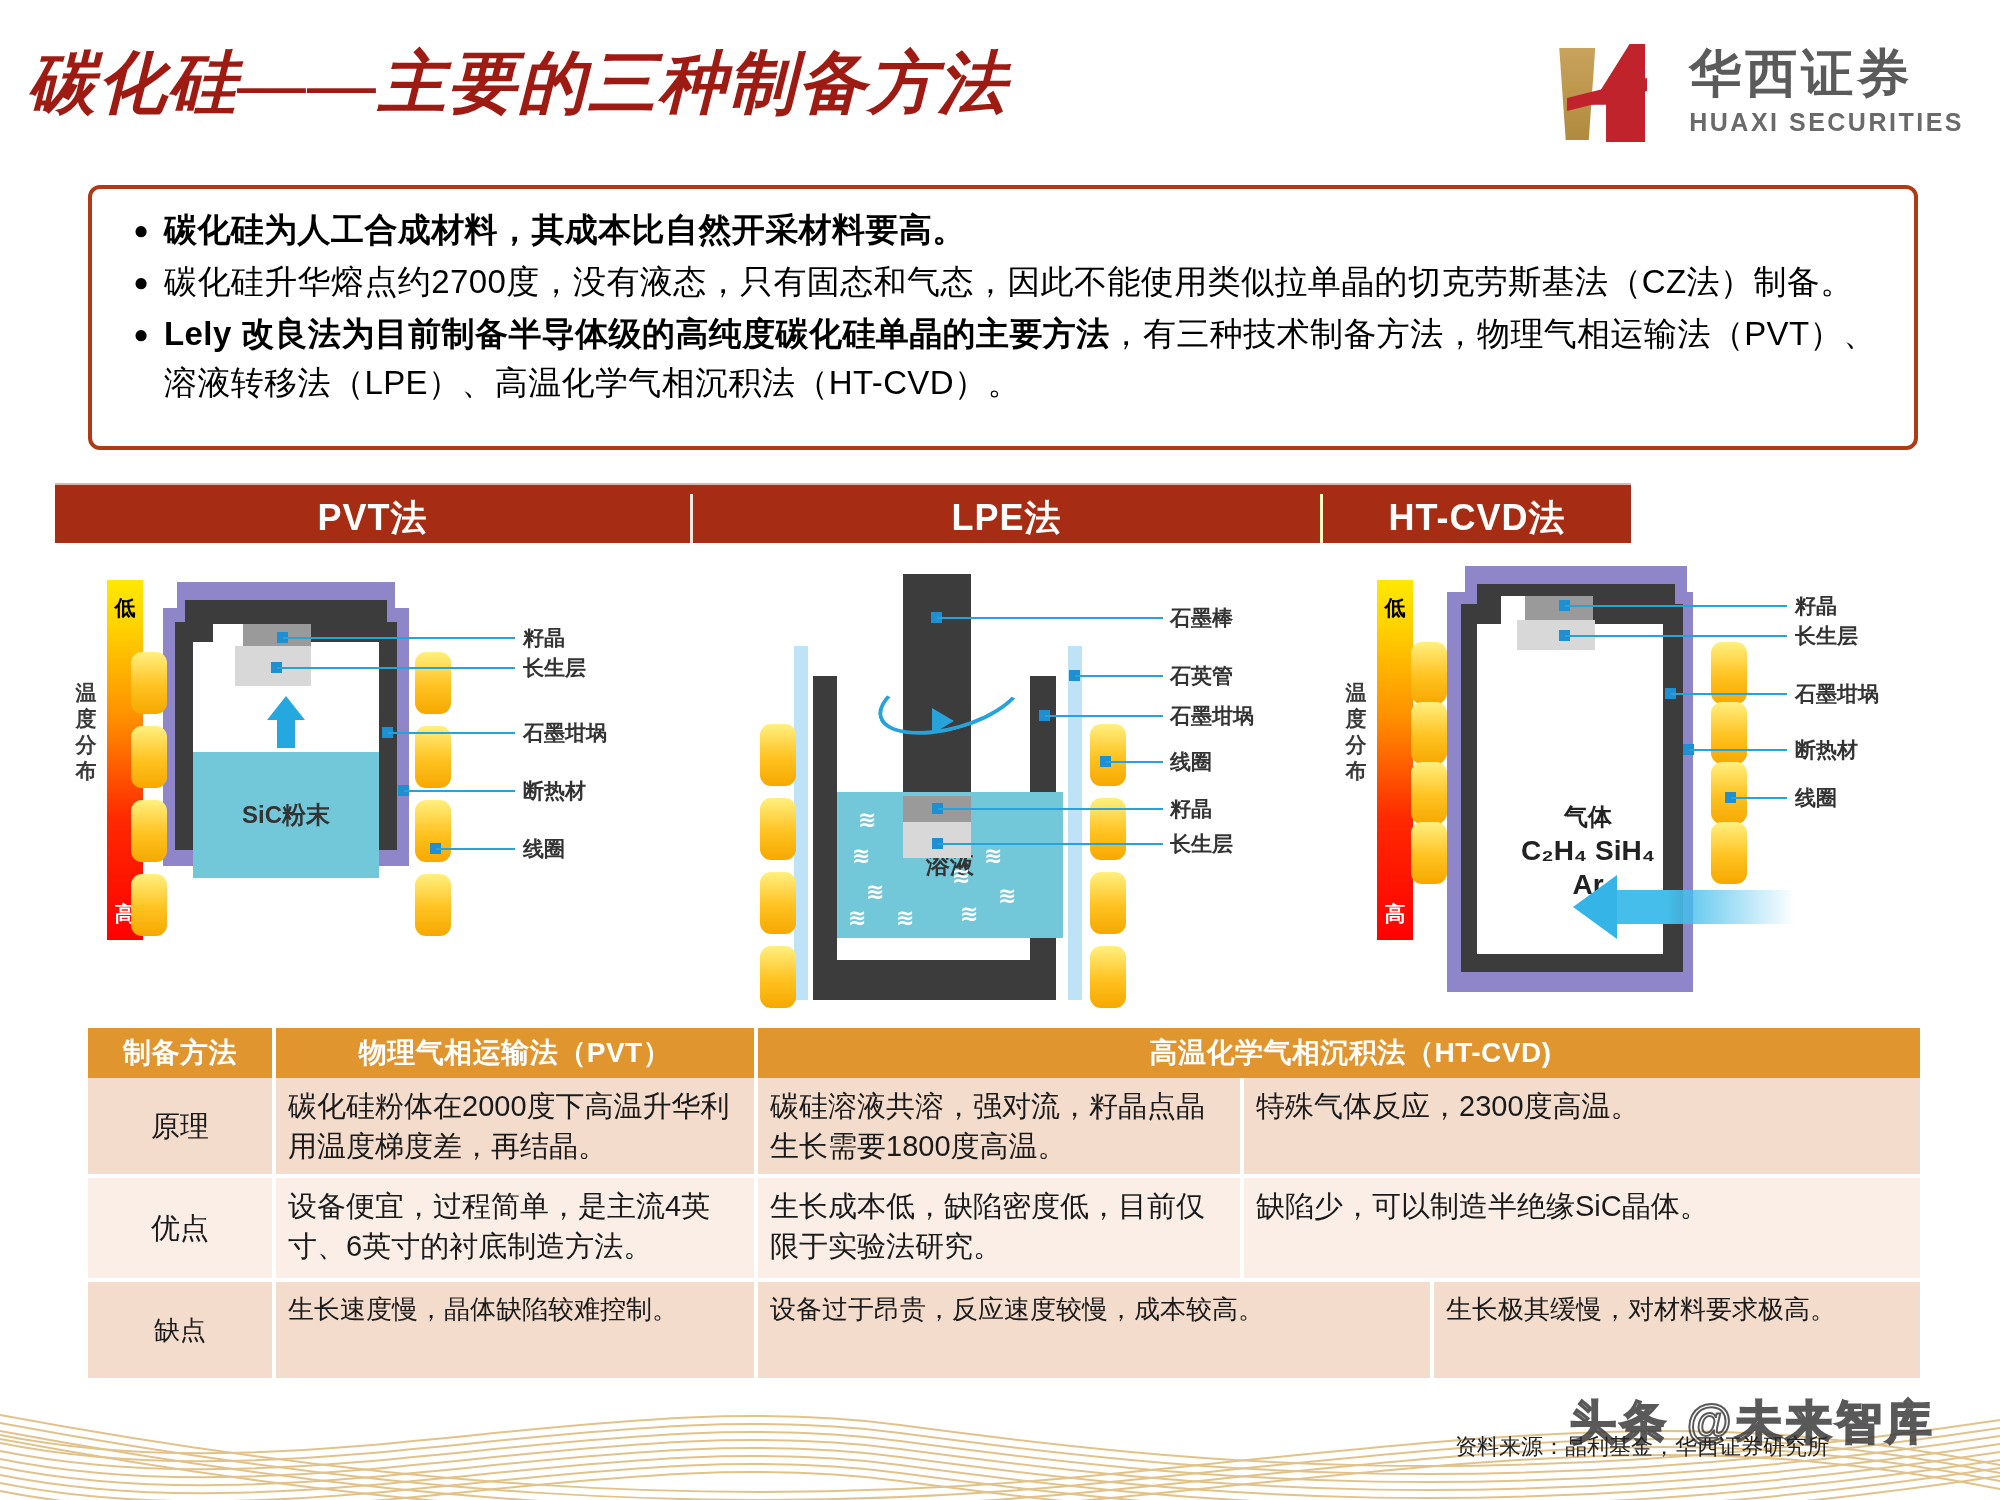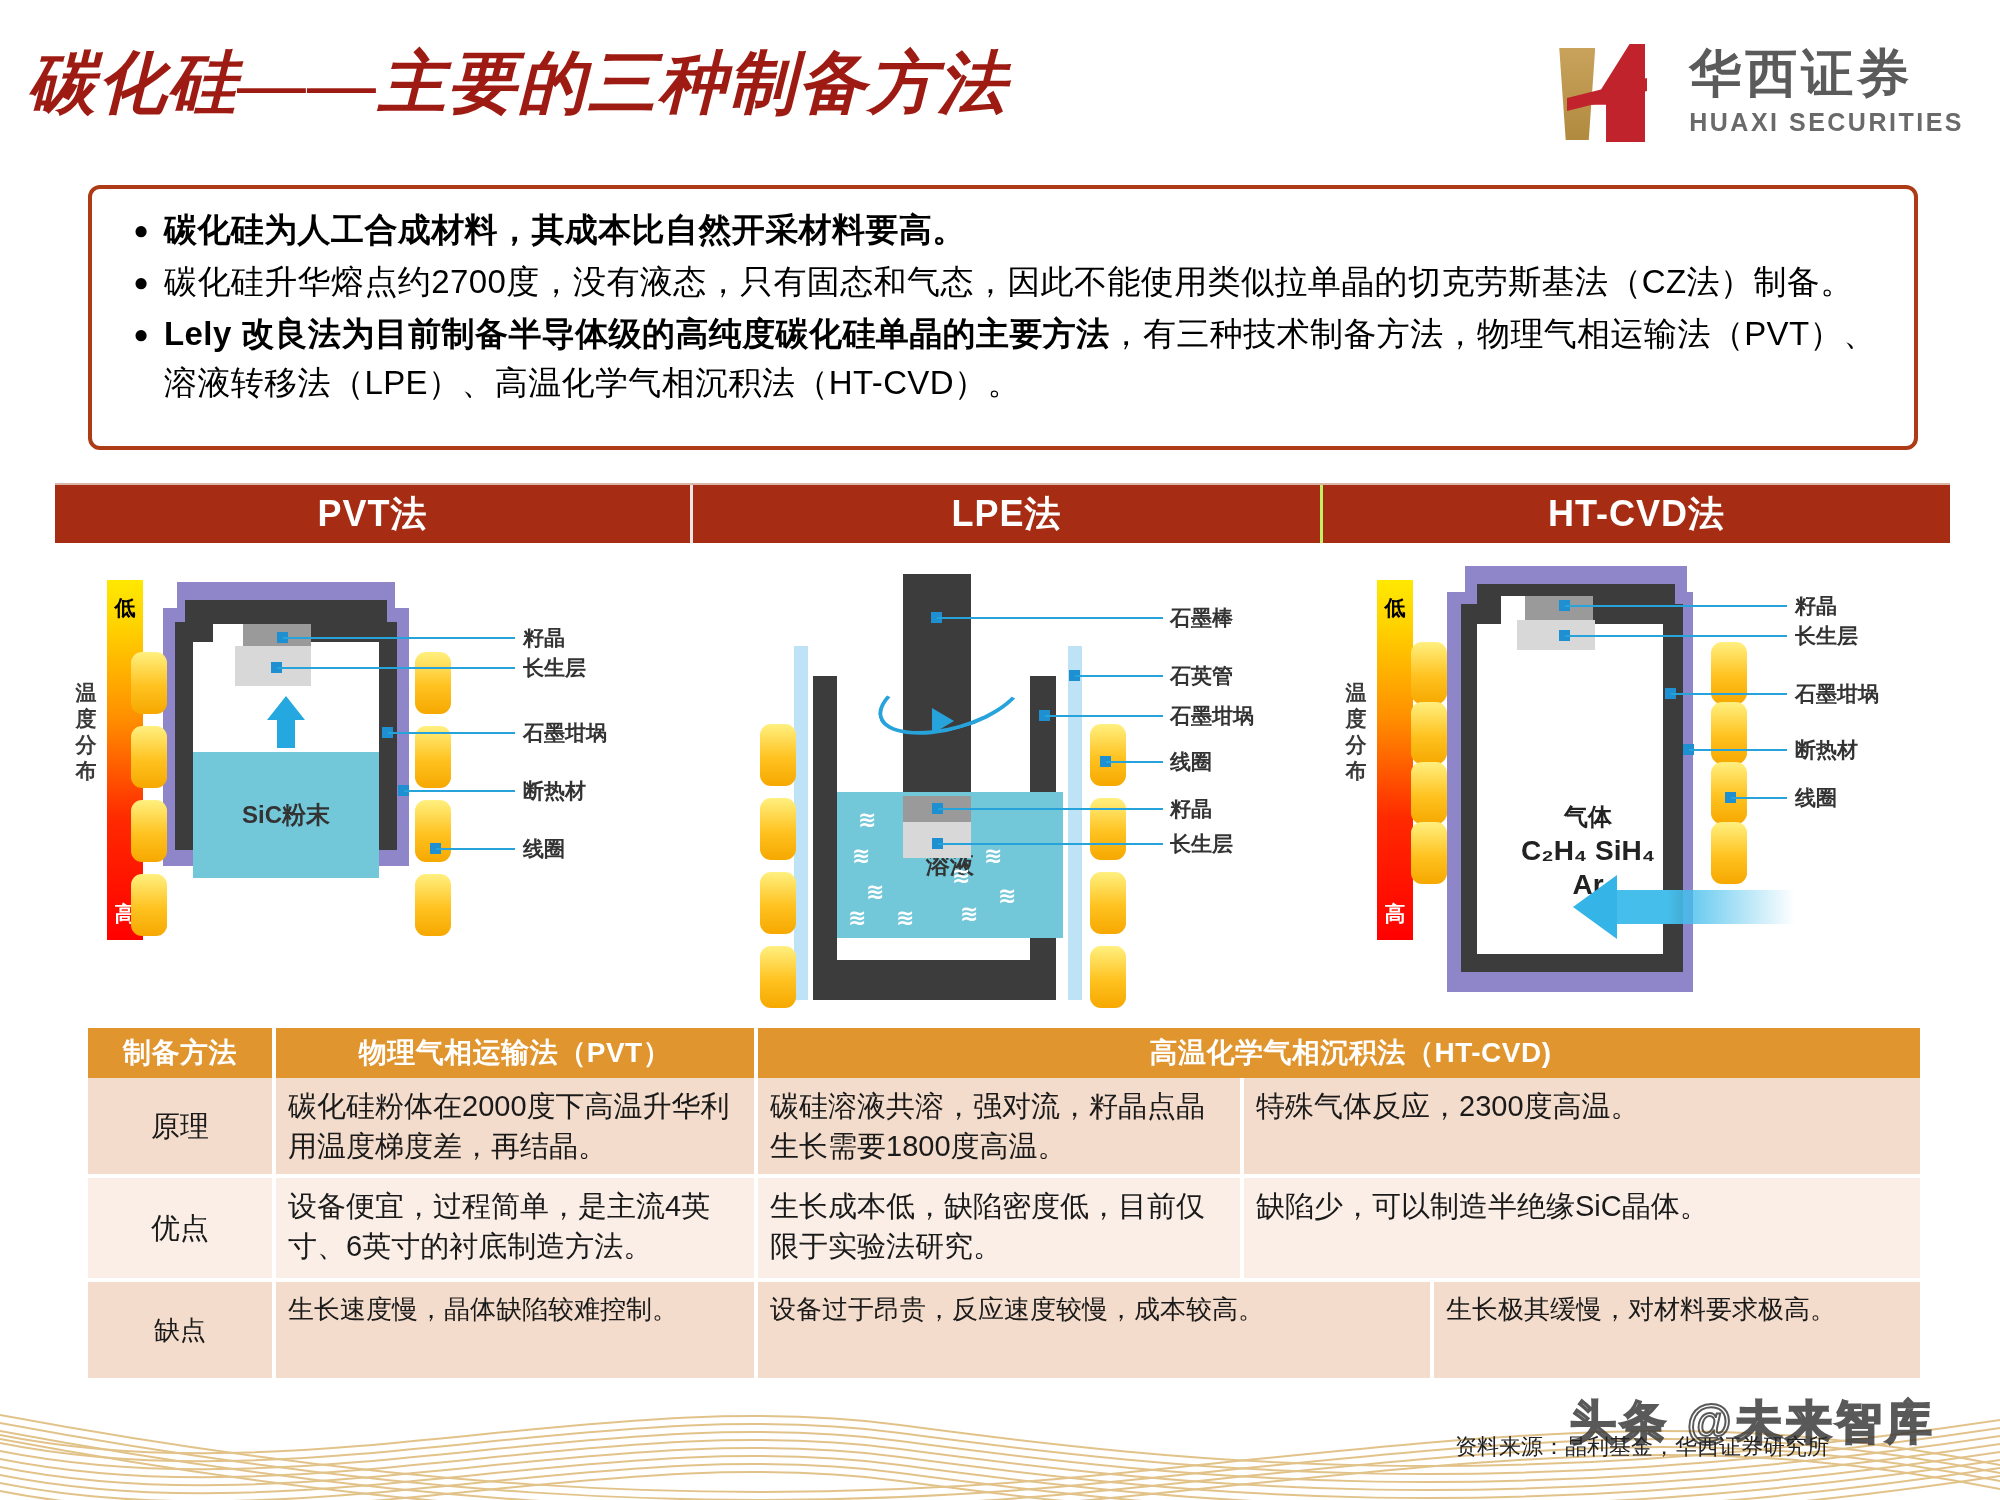--- a/index.html
+++ b/index.html
@@ -52,30 +52,30 @@
     border:4px solid #AC3B16; border-radius:12px; background:#ffffff;
     padding:16px 26px 10px 26px;
   }
   .bullet-row { display:flex; align-items:flex-start; margin-bottom:2px; }
   .bullet-dot { width:46px; flex:0 0 46px; font-size:26px; line-height:50px; color:#000; text-align:center; }
   .bullet-body { flex:1; font-size:33px; line-height:49px; color:#000; letter-spacing:0.4px; }
   .b-strong { font-weight:bold; }
 
   
   .banner {
-    position:absolute; left:55px; top:483px; width:1895px; height:60px;
-    display:flex; background:#A62D14; border-top:2px solid #d9b6a8;
+    position:absolute; left:55px; top:483px; width:1576px; height:60px;
+    display:flex; background:#A62D14; border-top:2px solid #d9b6a8;align-items:flex-end;
   }
   .banner-cell {
     display:flex; align-items:center; justify-content:center;
     color:#fff; font-size:36px; font-weight:bold; letter-spacing:1px;
   }
   .banner-cell.c1 { width:635px; }
   .banner-cell.c2 { width:630px; border-left:3px solid #f0e7e3; }
-  .banner-cell.c3 { flex:1; border-left:3px solid #bef264; }
+  .banner-cell.c3 { flex:1; border-left:3px solid #fef9c3; }
 
   
   .diagrams { position:absolute; left:55px; top:560px; width:1895px; height:440px; }
   .diag { position:absolute; top:0; height:440px; }
   .d1 { left:0;    width:640px; }
   .d2 { left:645px; width:620px; }
   .d3 { left:1270px; width:625px; }
 
   
   .tempwrap { position:absolute; left:18px; top:20px; width:78px; height:400px; }

